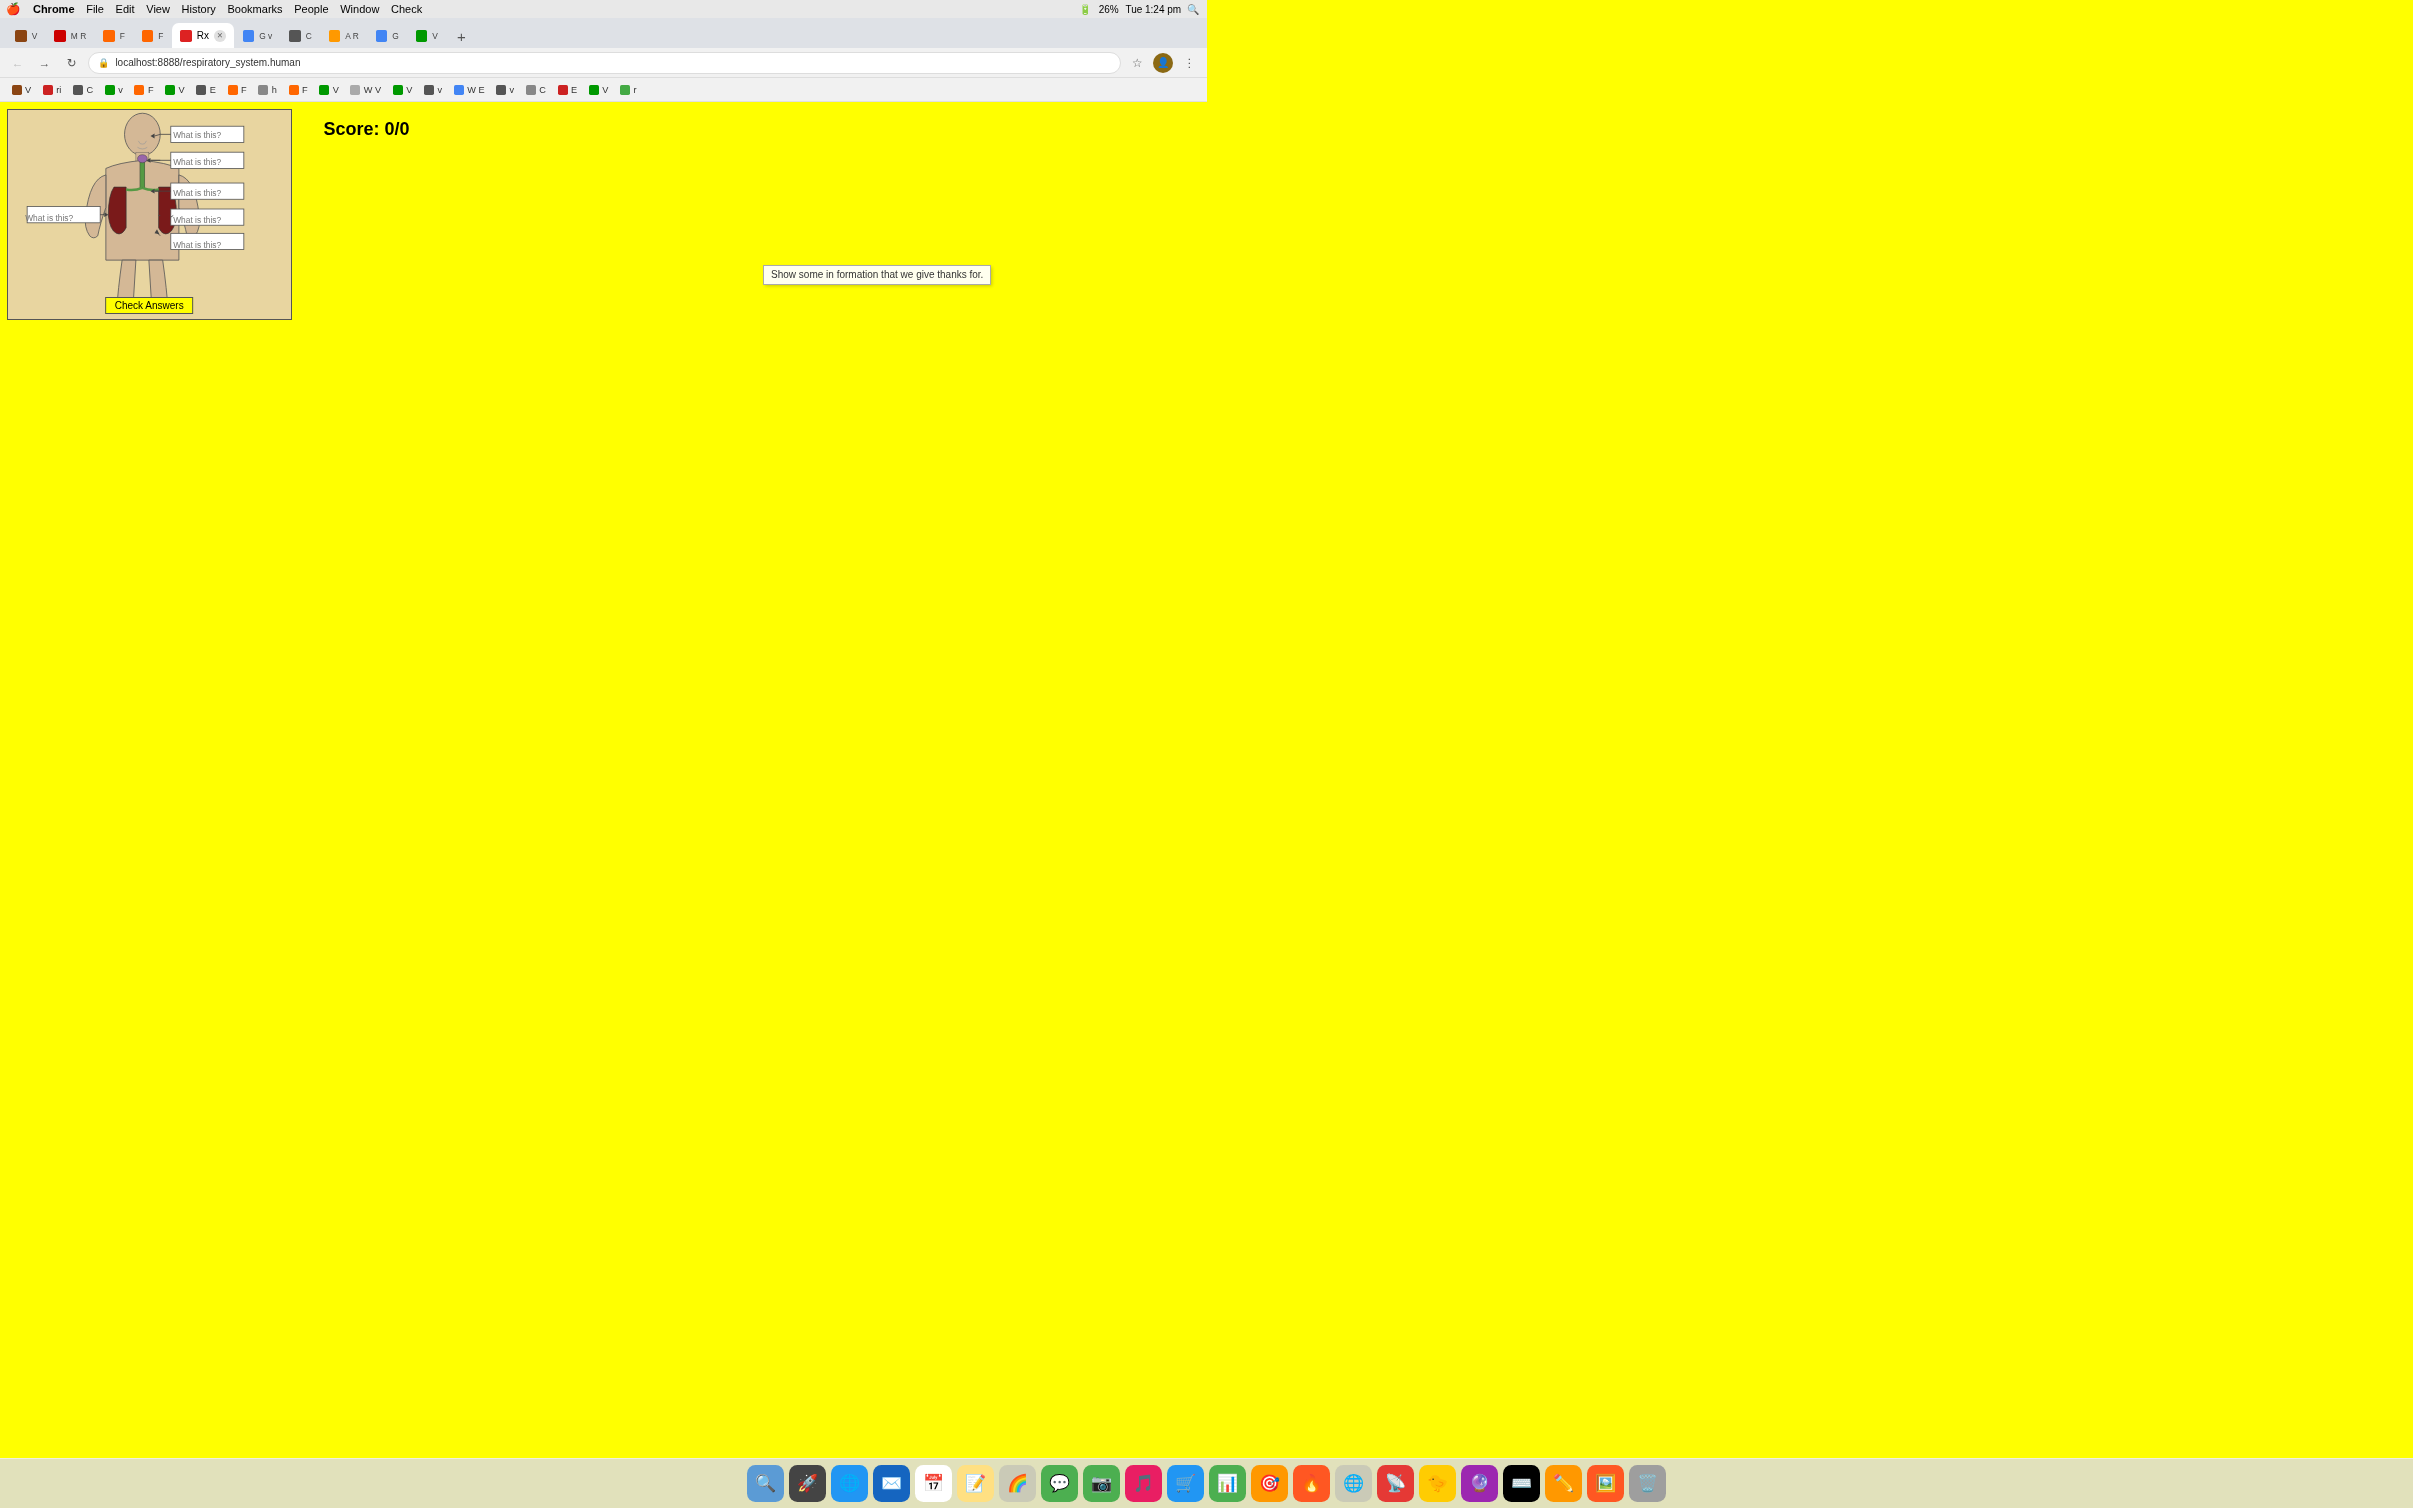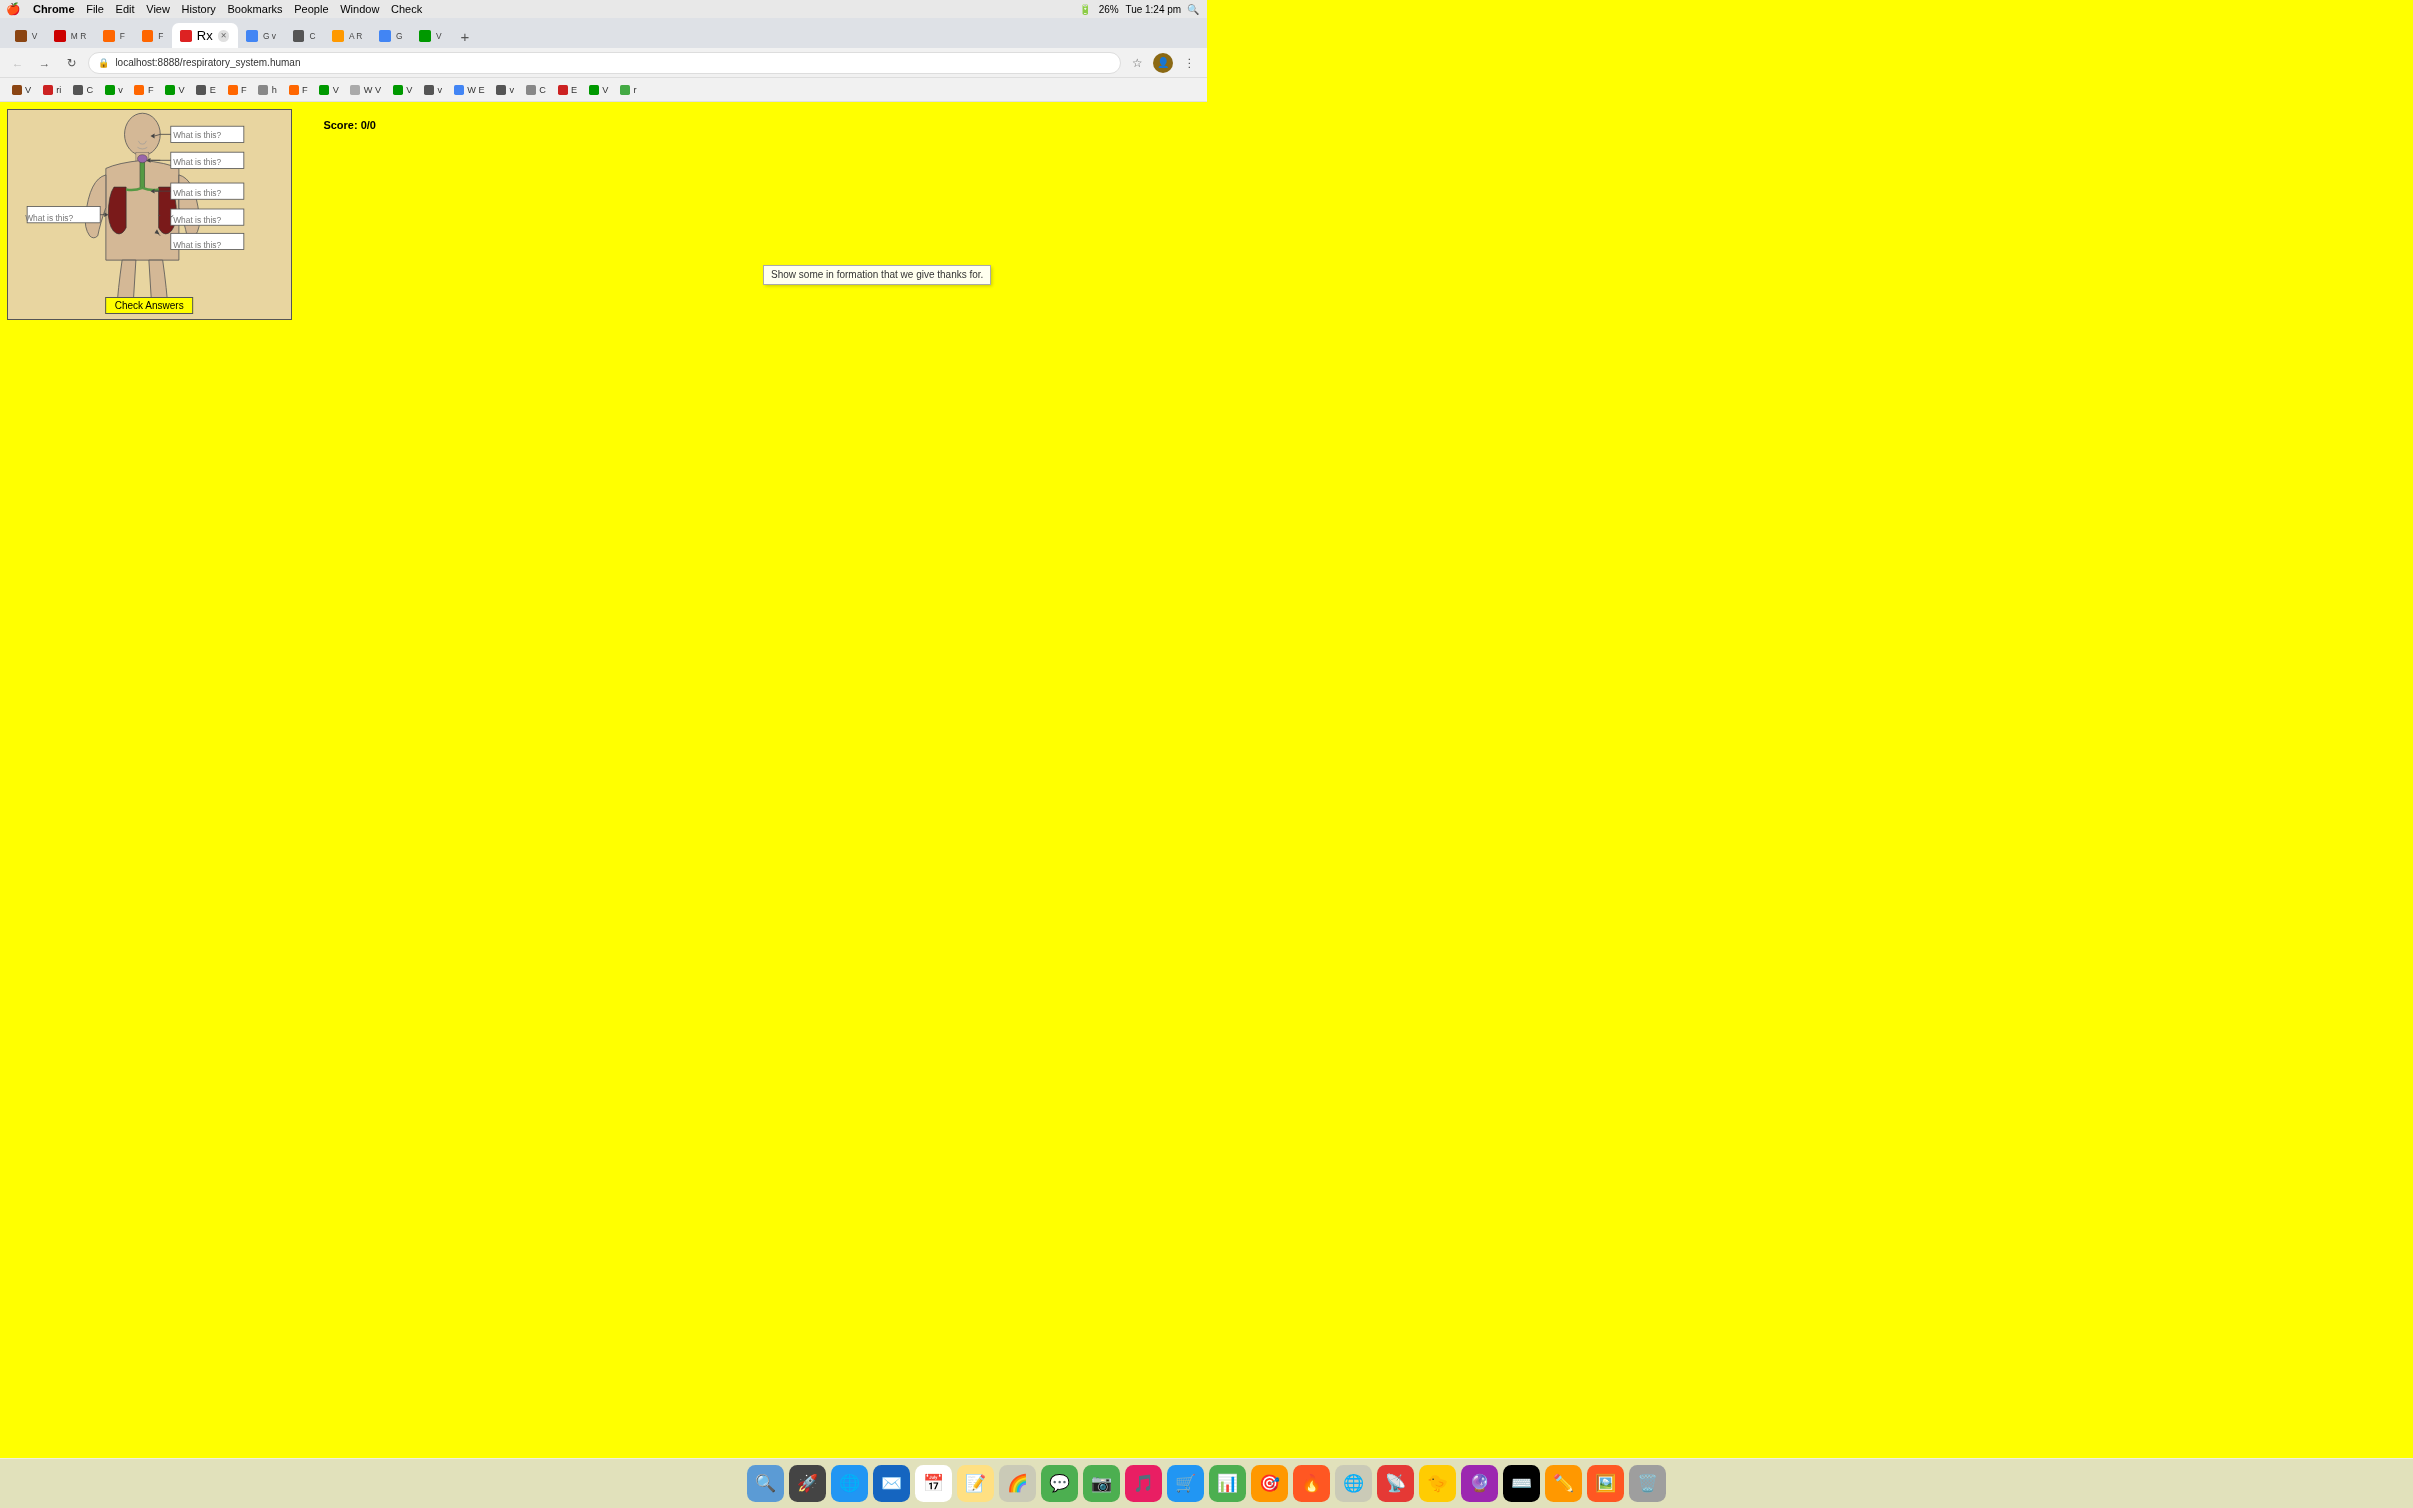--- a/index.html
+++ b/index.html
@@ -220,21 +220,21 @@
       line-height: 1.6;
       margin-bottom: 13.4px;
     }
 
     .quiz-description a {
       color: #0000ff;
       text-decoration: underline;
     }
 
     .score-text {
-      font-size: 11px;
+      font-size: 18px;
       font-weight: bold;
       color: #000;
     }
 
     
     .tooltip-box {
       position: absolute;
       background: #ffffee;
       border: 0.8px solid #aaa;
       padding: 3.4px 6.7px;
@@ -311,21 +311,21 @@
   <div class="tab">
     <div class="tab-favicon" style="background:#ff6600;"></div>
     <span style="font-size:8.4px;">F</span>
   </div>
   <div class="tab">
     <div class="tab-favicon" style="background:#ff6600;"></div>
     <span style="font-size:8.4px;">F</span>
   </div>
   <div class="tab active">
     <div class="tab-favicon" style="background:#dd2222;"></div>
-    <span style="font-size:13px;">Rx</span>
+    <span style="font-size:10px;">Rx</span>
     <div class="tab-close">
       <span class="tab-close-x">✕</span>
     </div>
   </div>
   <div class="tab">
     <div class="tab-favicon" style="background:#4285f4;"></div>
     <span style="font-size:8.4px;">G v</span>
   </div>
   <div class="tab">
     <div class="tab-favicon" style="background:#555;"></div>

